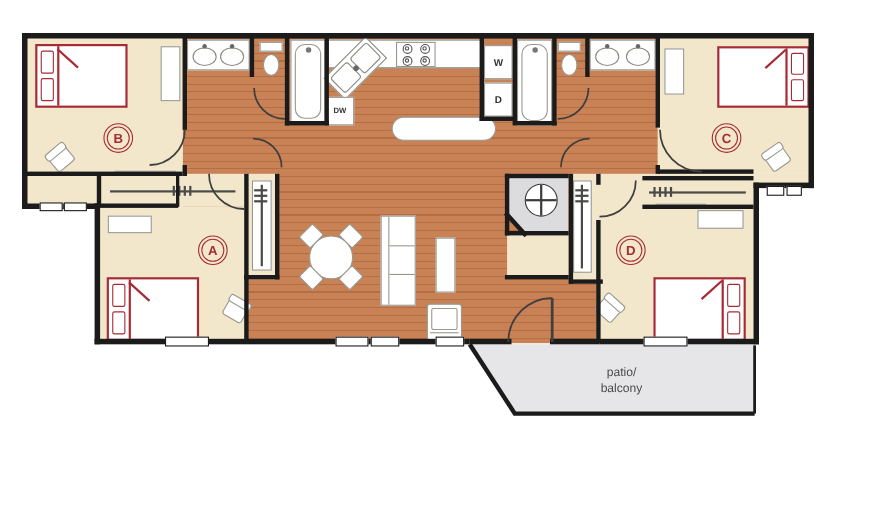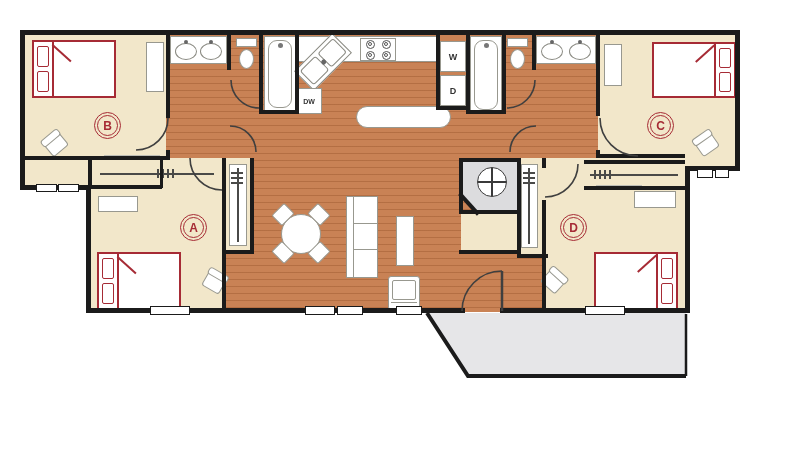--- a/index.html
+++ b/index.html
@@ -70,20 +70,22 @@
   <div class="cream" style="left:598px;top:34px;width:139px;height:124px"></div>
   <div class="cream" style="left:685px;top:158px;width:52px;height:10px"></div>
   <div class="gray" style="left:461px;top:158px;width:56px;height:56px;clip-path:polygon(0 0,100% 0,100% 100%,30% 100%,0 68%)"></div>
 
   <svg class="abs" width="800" height="459" style="left:0;top:0;pointer-events:none">
     <polygon points="427,313 686,313 686,376 468,376" fill="#e6e6e8"></polygon>
     <path d="M427,313 L468,376 L686,376" stroke="#1b1b1b" stroke-width="4" fill="none"></path>
     <path d="M686,376 L686,314" stroke="#1b1b1b" stroke-width="2.5" fill="none"></path>
   </svg>
   <div class="patiotext" style="left:510px;top:332px;width:110px">
+    <div>patio/</div>
+    <div>balcony</div>
   </div>
 
   <div class="bed" style="left:32px;top:40px;width:84px;height:58px">
     <div class="pillow" style="left:3px;top:4px;width:12px;height:21px"></div>
     <div class="pillow" style="left:3px;top:29px;width:12px;height:21px"></div>
     <div class="bedline" style="left:18px;top:0;width:2px;height:100%"></div>
     <div class="fold" style="left:19px;top:2px;width:25px;height:2px;transform:rotate(42deg);transform-origin:0 0"></div>
   </div>
   <div class="fix" style="left:146px;top:42px;width:18px;height:50px"></div>
   <div class="chair" style="left:46px;top:136px;width:20px;height:17px;transform:rotate(-40deg)"></div>

